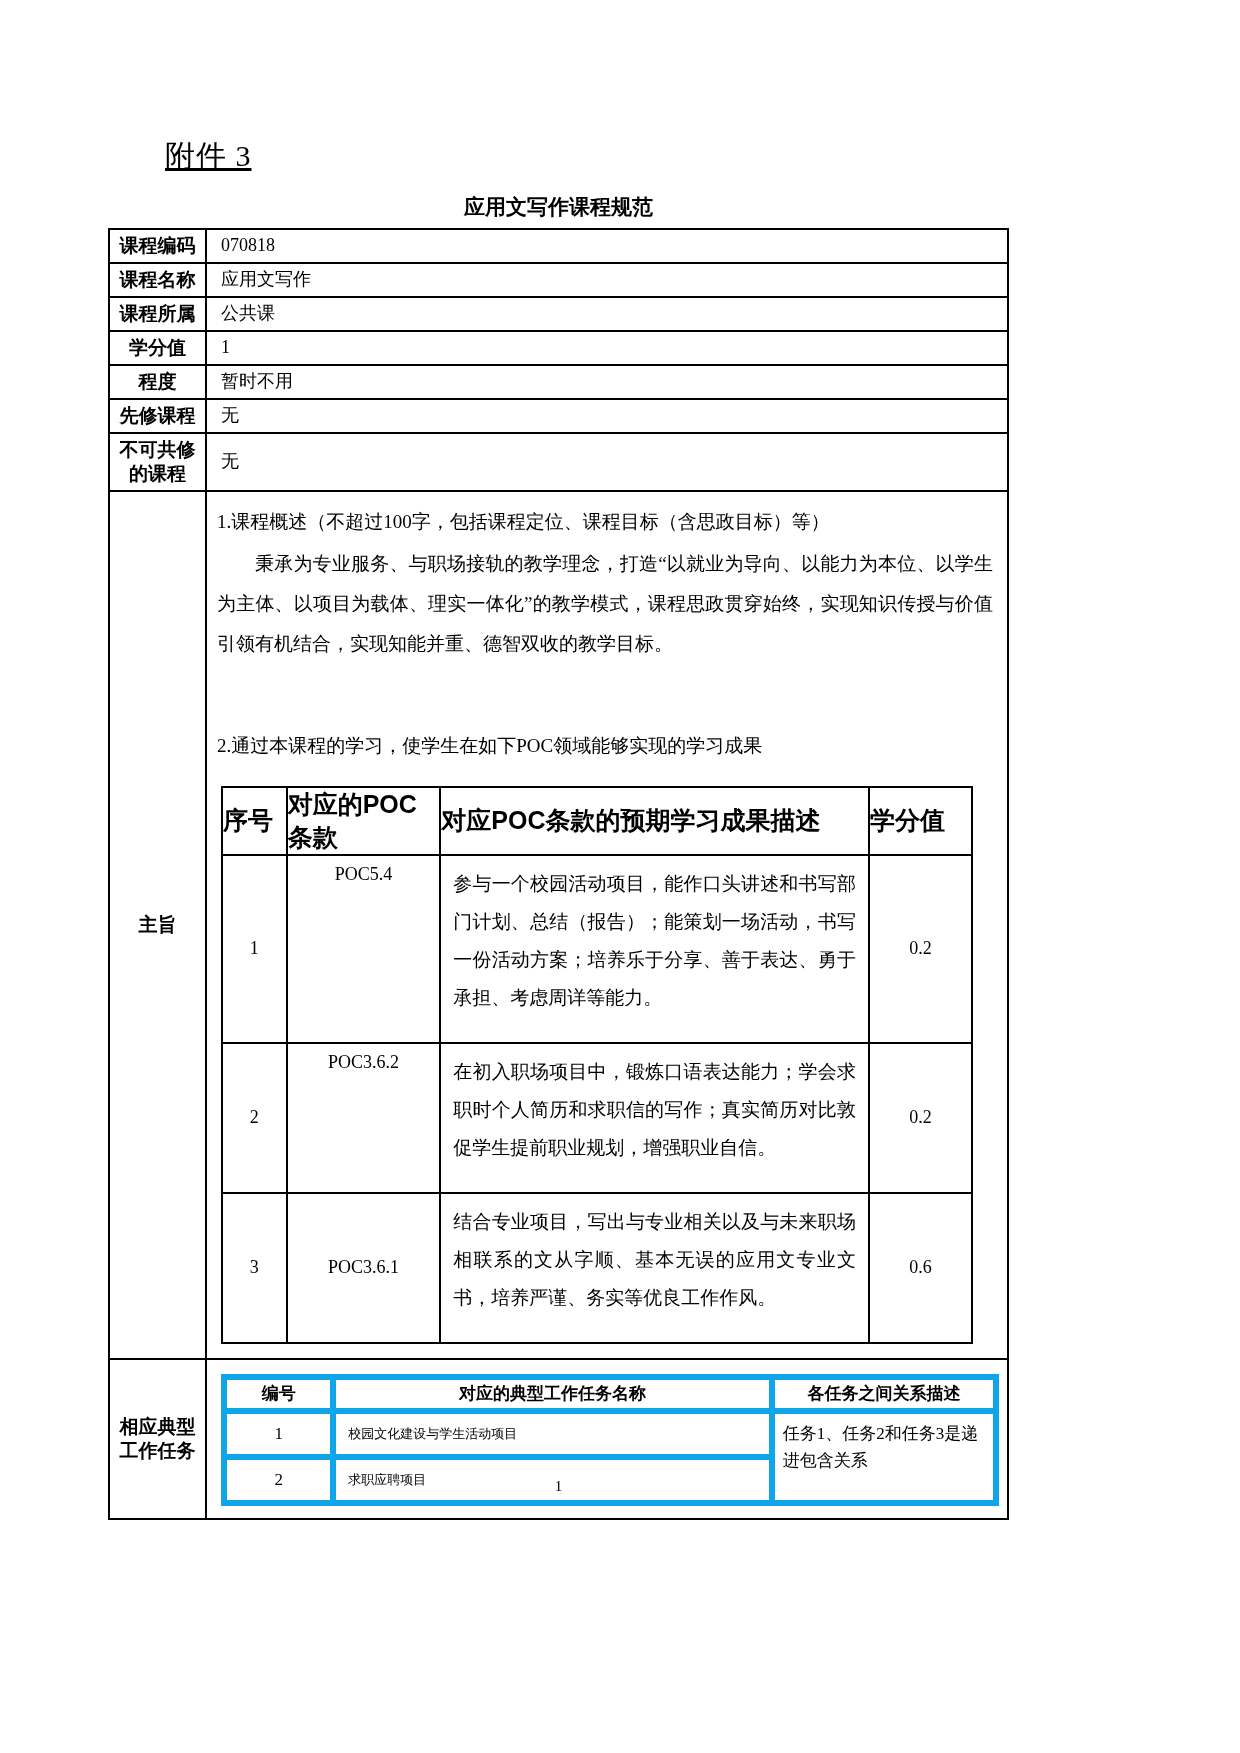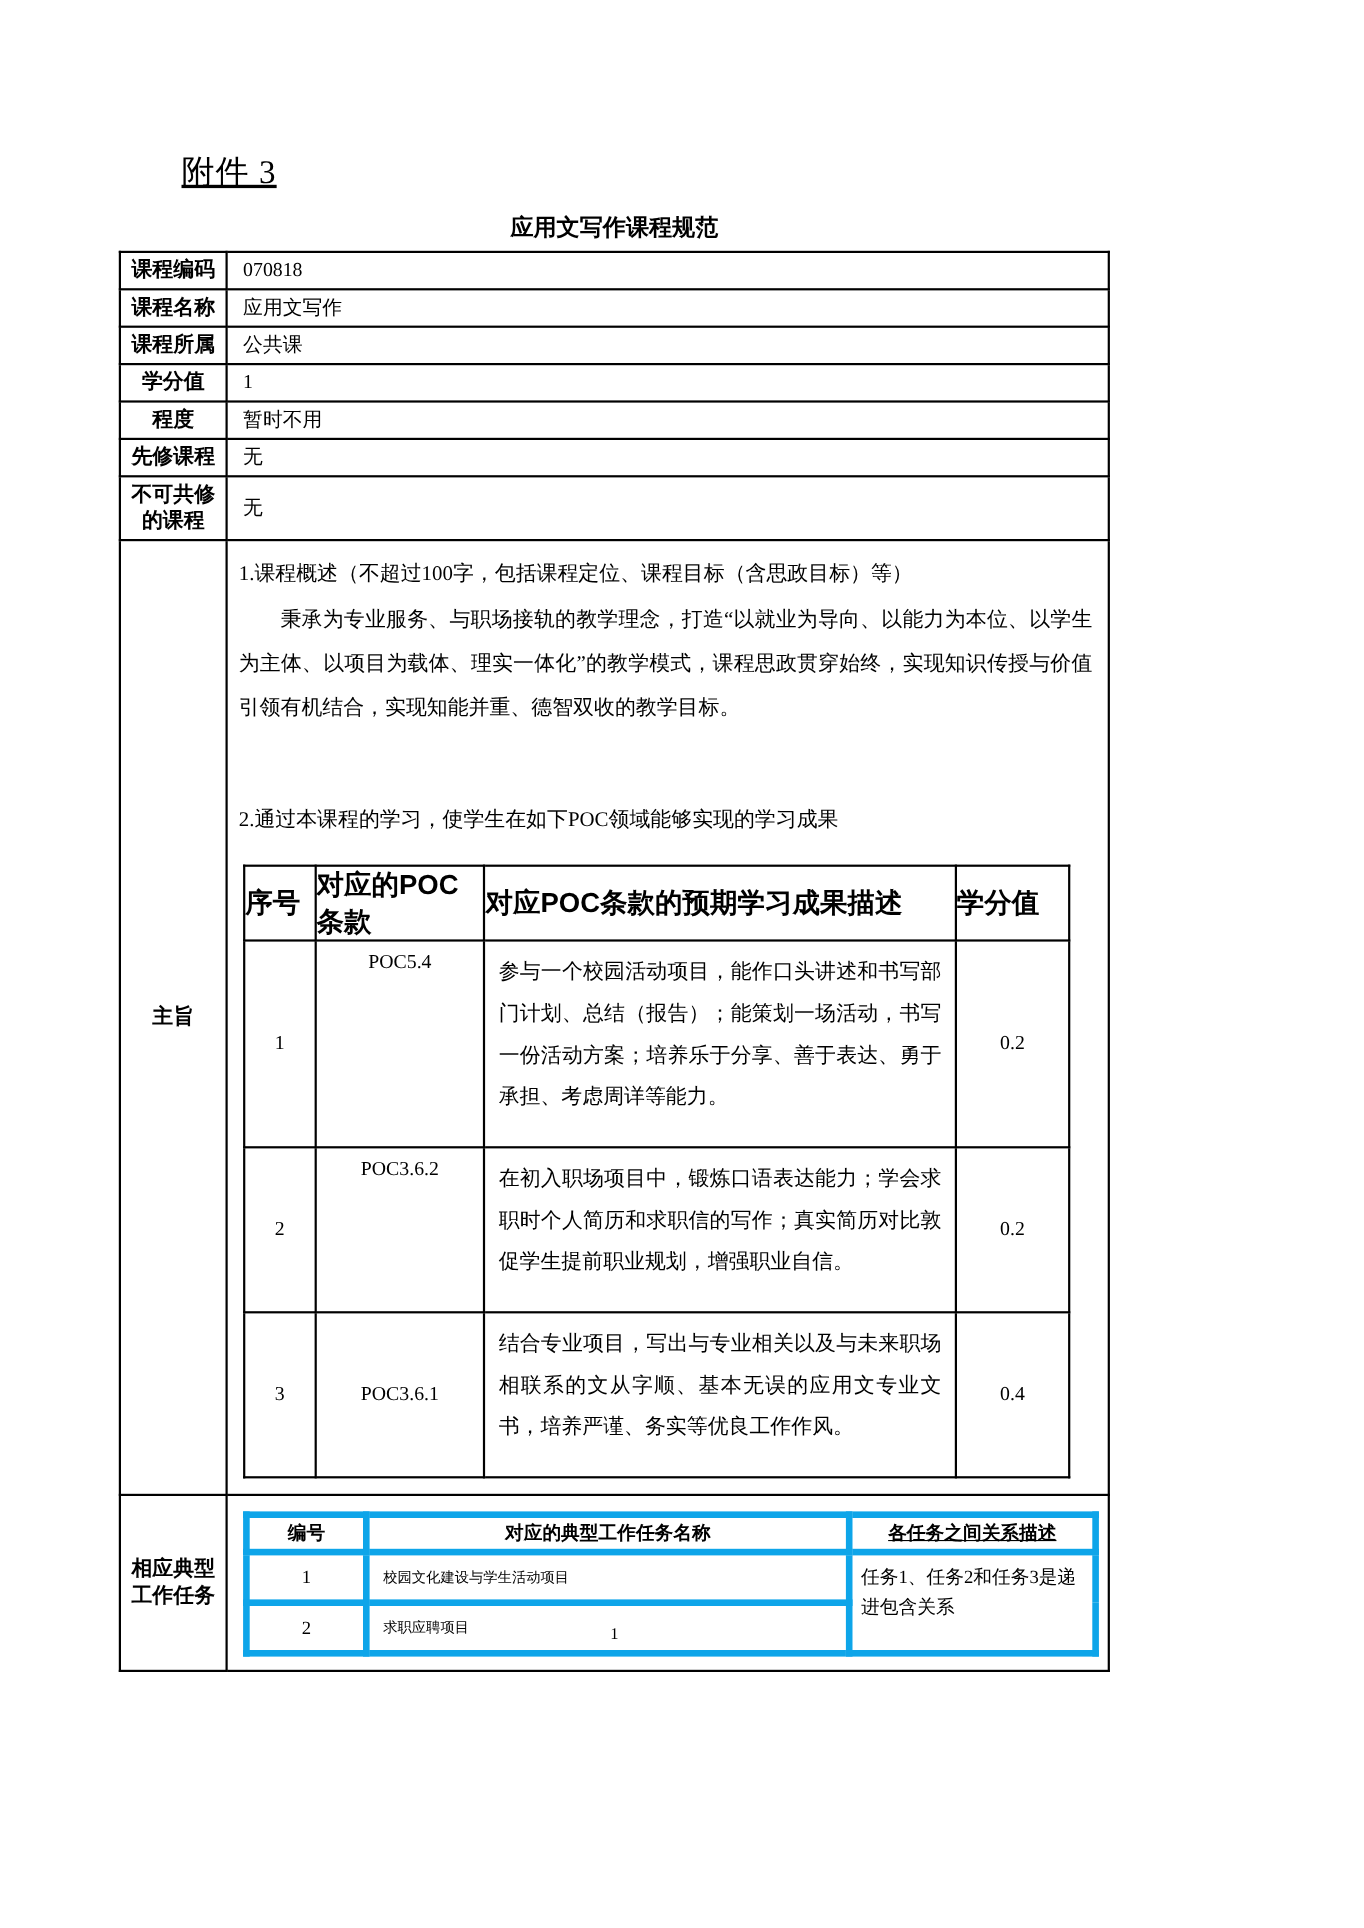--- a/index.html
+++ b/index.html
@@ -152,21 +152,21 @@
   table.tasks-table th {
     font-family: "Liberation Sans", sans-serif;
     font-weight: bold;
     font-size: 17px;
     height: 34px;
     text-align: center;
     vertical-align: middle;
   }
   .tcol-no { width: 100px; }
   .tcol-name { width: 401px; }
-  .tcol-rel { width: 205px; text-decoration: underline; }
+  .tcol-rel { width: 205px; }
   table.tasks-table td.tcell-no {
     text-align: center;
     vertical-align: middle;
     font-size: 17px;
     height: 46px;
   }
   table.tasks-table td.tcell-name {
     text-align: left;
     vertical-align: middle;
     padding-left: 12px;
@@ -252,21 +252,21 @@
             <tr>
               <td class="cell-no">2</td>
               <td class="cell-poc align-top">POC3.6.2</td>
               <td class="cell-desc">在初入职场项目中，锻炼口语表达能力；学会求职时个人简历和求职信的写作；真实简历对比敦促学生提前职业规划，增强职业自信。</td>
               <td class="cell-credit">0.2</td>
             </tr>
             <tr>
               <td class="cell-no">3</td>
               <td class="cell-poc">POC3.6.1</td>
               <td class="cell-desc">结合专业项目，写出与专业相关以及与未来职场相联系的文从字顺、基本无误的应用文专业文书，培养严谨、务实等优良工作作风。</td>
-              <td class="cell-credit">0.4</td>
+              <td class="cell-credit">0.6</td>
             </tr>
           </tbody>
         </table>
 
       </td>
     </tr>
 
     <tr style="height:128px;">
       <td class="label-cell">相应典型
 工作任务</td>

